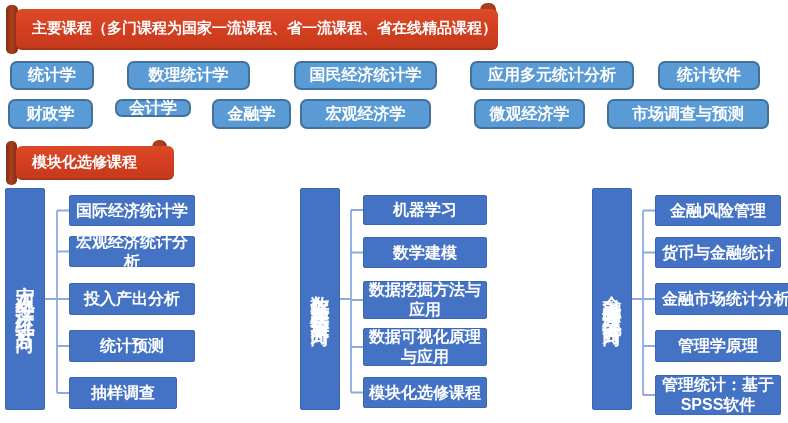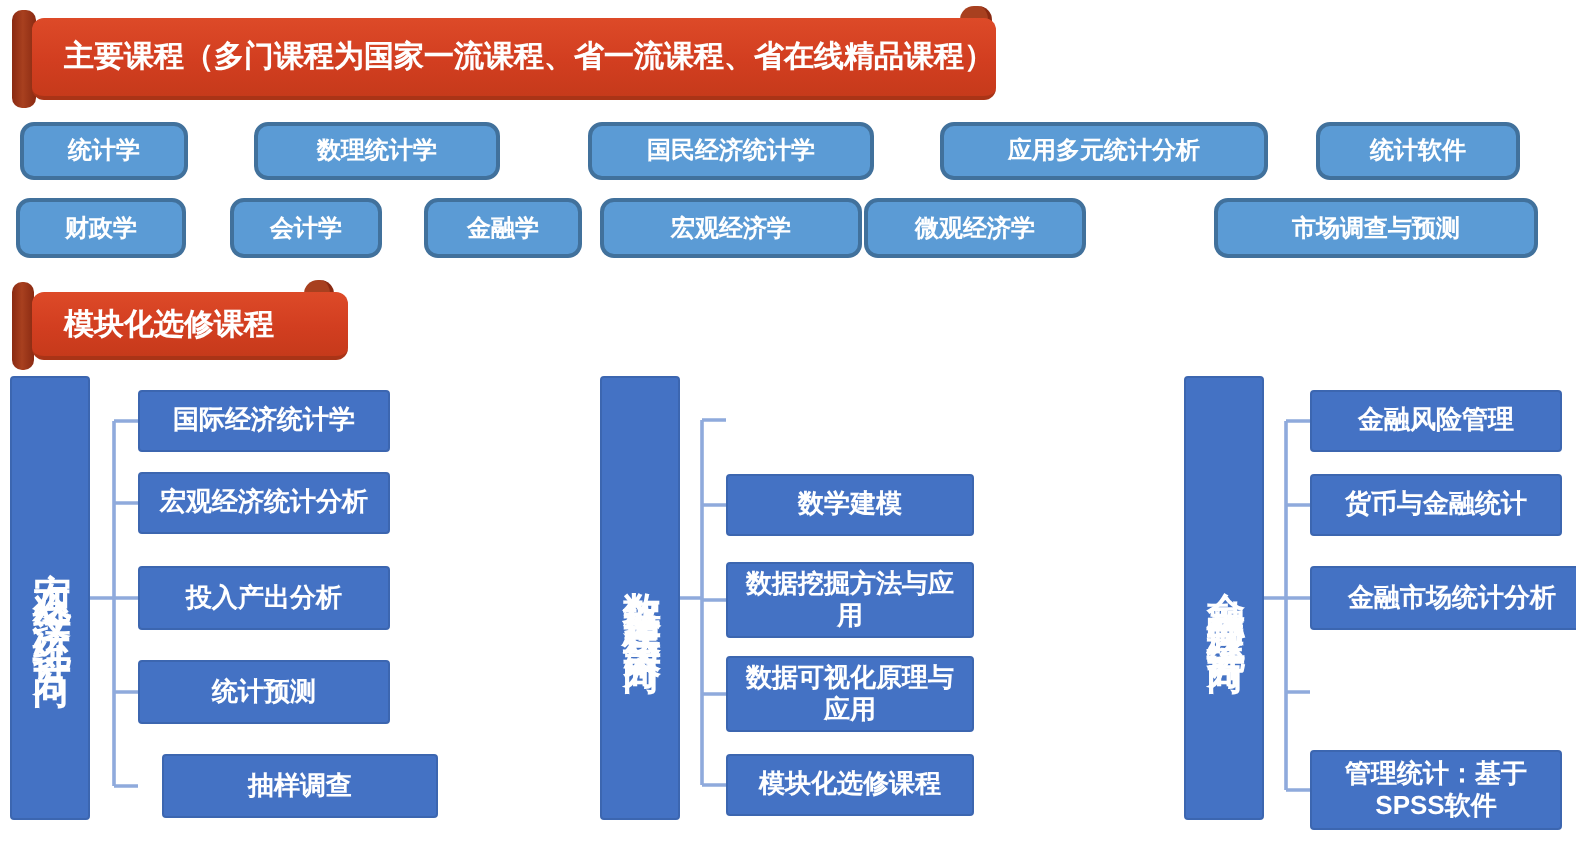--- a/index.html
+++ b/index.html
@@ -45,27 +45,27 @@
   .banner.elective .body{font-size:15px;}
 
   
   .box{
     display:flex;align-items:center;justify-content:center;
     color:var(--text-white);font-weight:bold;text-align:center;
   }
   .box.light{
     background:var(--light-blue);
     border:2px solid var(--light-blue-border);
-    border-radius:7px;font-size:12px;
+    border-radius:7px;font-size:16px;
   }
   
   .box.dark{
     background:var(--dark-blue);
     border:1px solid var(--dark-blue-border);
-    border-radius:2px;font-size:13px;line-height:1.25;
+    border-radius:2px;font-size:16px;line-height:1.25;
     padding:1px 3px;
   }
   .vheader{
     background:var(--dark-blue);
     border:1px solid var(--dark-blue-border);
     border-radius:2px;color:var(--text-white);
     font-weight:bold;font-size:19px;
     writing-mode:vertical-rl;text-orientation:upright;
     display:flex;align-items:center;justify-content:center;
     letter-spacing:4px;
@@ -84,24 +84,24 @@
     <div class="body" style="left:10px;top:7px;width:482px;height:41px;">主要课程（多门课程为国家一流课程、省一流课程、省在线精品课程）</div>
   </div>
 
   <div class="box light abs" style="left:10px;top:61px;width:84px;height:29px;">统计学</div>
   <div class="box light abs" style="left:127px;top:61px;width:123px;height:29px;">数理统计学</div>
   <div class="box light abs" style="left:294px;top:61px;width:143px;height:29px;">国民经济统计学</div>
   <div class="box light abs" style="left:470px;top:61px;width:164px;height:29px;">应用多元统计分析</div>
   <div class="box light abs" style="left:658px;top:61px;width:102px;height:29px;">统计软件</div>
 
   <div class="box light abs" style="left:8px;top:99px;width:85px;height:30px;">财政学</div>
-  <div class="box light abs" style="left:115px;top:99px;width:76px;height:30px;">会计学</div>
+  <div class="box light abs" style="left:115px;top:99px;width:76px;height:18px;">会计学</div>
   <div class="box light abs" style="left:212px;top:99px;width:79px;height:30px;">金融学</div>
   <div class="box light abs" style="left:300px;top:99px;width:131px;height:30px;">宏观经济学</div>
-  <div class="box light abs" style="left:432px;top:99px;width:111px;height:30px;">微观经济学</div>
+  <div class="box light abs" style="left:474px;top:99px;width:111px;height:30px;">微观经济学</div>
   <div class="box light abs" style="left:607px;top:99px;width:162px;height:30px;">市场调查与预测</div>
 
   <div class="banner elective abs" style="left:6px;top:138px;width:172px;height:48px;padding-left:36px;">
     <div class="roll" style="left:0;top:3px;width:11px;height:44px;"></div>
     <div class="curl" style="left:146px;top:2px;width:13px;height:12px;"></div>
     <div class="body" style="left:10px;top:8px;width:158px;height:34px;">模块化选修课程</div>
   </div>
 
   <svg class="connectors" width="788" height="423" viewBox="0 0 788 423">
     <g stroke="var(--connector,#8faadc)" stroke-width="1.8" fill="none">
@@ -112,27 +112,29 @@
 
       <path d="M632,299 H643 M643,210.5 V395 M643,210.5 H655 M643,252.5 H655 M643,299 H655 M643,346 H655 M643,395 H655"></path>
     </g>
   </svg>
 
   <div class="vheader chars8 abs" style="left:5px;top:188px;width:40px;height:222px;">宏观经济统计方向</div>
   <div class="box dark abs" style="left:69px;top:195px;width:126px;height:31px;">国际经济统计学</div>
   <div class="box dark abs" style="left:69px;top:236px;width:126px;height:31px;">宏观经济统计分析</div>
   <div class="box dark abs" style="left:69px;top:283px;width:126px;height:32px;">投入产出分析</div>
   <div class="box dark abs" style="left:69px;top:330px;width:126px;height:32px;">统计预测</div>
-  <div class="box dark abs" style="left:69px;top:377px;width:138px;height:32px;margin-left:12px;">抽样调查</div>
+  <div class="box dark abs" style="left:69px;top:377px;width:108px;height:32px;">抽样调查</div>
 
   <div class="vheader abs" style="left:300px;top:188px;width:40px;height:222px;">数据建模与决策方向</div>
+  <div class="box dark abs" style="left:363px;top:195px;width:124px;height:30px;">机器学习</div>
   <div class="box dark abs" style="left:363px;top:237px;width:124px;height:31px;">数学建模</div>
   <div class="box dark abs" style="left:363px;top:281px;width:124px;height:38px;">数据挖掘方法与应用</div>
   <div class="box dark abs" style="left:363px;top:328px;width:124px;height:38px;">数据可视化原理与应用</div>
   <div class="box dark abs" style="left:363px;top:377px;width:124px;height:31px;">模块化选修课程</div>
 
   <div class="vheader abs" style="left:592px;top:188px;width:40px;height:222px;">金融与管理统计方向</div>
   <div class="box dark abs" style="left:655px;top:195px;width:126px;height:31px;">金融风险管理</div>
   <div class="box dark abs" style="left:655px;top:237px;width:126px;height:31px;">货币与金融统计</div>
   <div class="box dark abs" style="left:655px;top:283px;width:142px;height:32px;">金融市场统计分析</div>
+  <div class="box dark abs" style="left:655px;top:330px;width:126px;height:32px;">管理学原理</div>
   <div class="box dark abs" style="left:655px;top:375px;width:126px;height:40px;">管理统计：基于SPSS软件</div>
 
 </div>
 
 </body></html>

